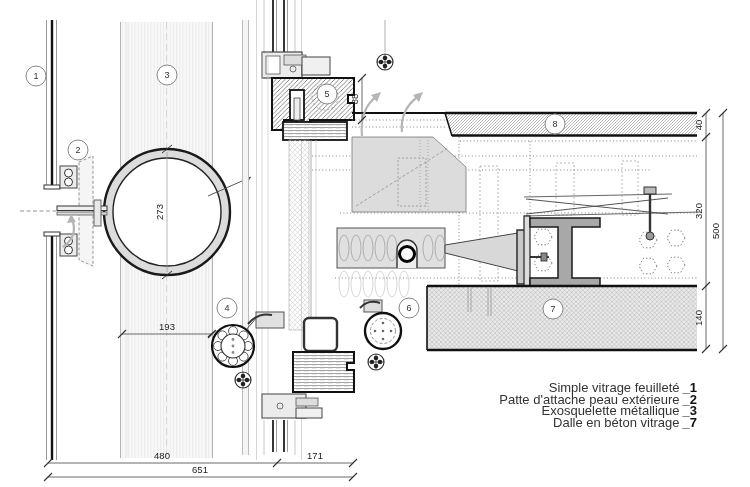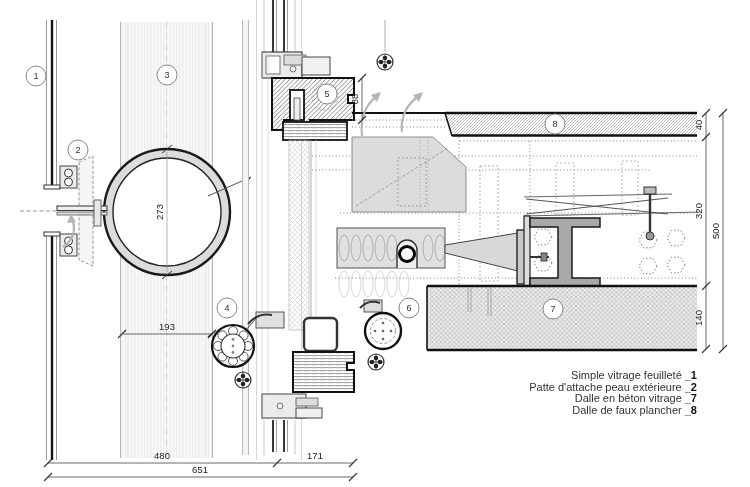--- a/index.html
+++ b/index.html
@@ -2,22 +2,22 @@
 <html><head>
 <meta charset="utf-8">
 <style>
   html,body{margin:0;padding:0;background:#fff;}
   #stage{position:relative;width:750px;height:487px;background:#fff;overflow:hidden;
          font-family:"Liberation Sans",sans-serif;}
   svg{position:absolute;left:0;top:0;}
   text{font-family:"Liberation Sans",sans-serif;fill:#222;}
   .dim{font-size:9.5px;}
   .cnum{font-size:9px;fill:#333;}
-  #legend{position:absolute;top:370px;right:53px;text-align:right;
-          font-size:11px;line-height:11.6px;color:#333;white-space:nowrap;}
+  #legend{position:absolute;top:382px;right:53px;text-align:right;
+          font-size:13px;line-height:11.6px;color:#333;white-space:nowrap;}
   #legend .lgnum{font-weight:bold;color:#111;margin-left:3px;}
 </style>
 </head>
 <body>
 
 <div id="stage">
 <svg width="750" height="487" viewBox="0 0 750 487">
   <defs>
     <pattern id="pWood" width="4.5" height="4.5" patternUnits="userSpaceOnUse">
       <path d="M0,4.5 L4.5,0" stroke="#555" stroke-width="0.7"></path>
@@ -342,16 +342,16 @@
     <g>
       <circle cx="555" cy="124" r="10" fill="#fff" stroke="#888" stroke-width="1"></circle>
       <text class="cnum" x="555" y="127" text-anchor="middle">8</text>
     </g>
   </g>
 </svg>
 
 <div id="legend">
   <div><span>Simple vitrage feuilleté</span><span class="lgnum">_1</span></div>
   <div><span>Patte d'attache peau extérieure</span><span class="lgnum">_2</span></div>
+  <div><span>Exosquelette métallique</span><span class="lgnum">_3</span></div>
   <div><span>Dalle en béton vitrage</span><span class="lgnum">_7</span></div>
-  <div><span>Dalle de faux plancher</span><span class="lgnum">_8</span></div>
 </div>
 </div>
 
 </body></html>

